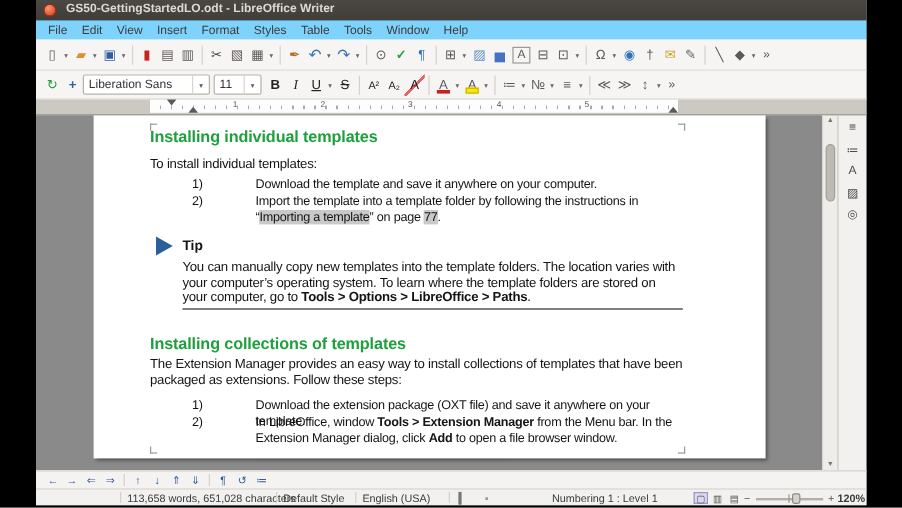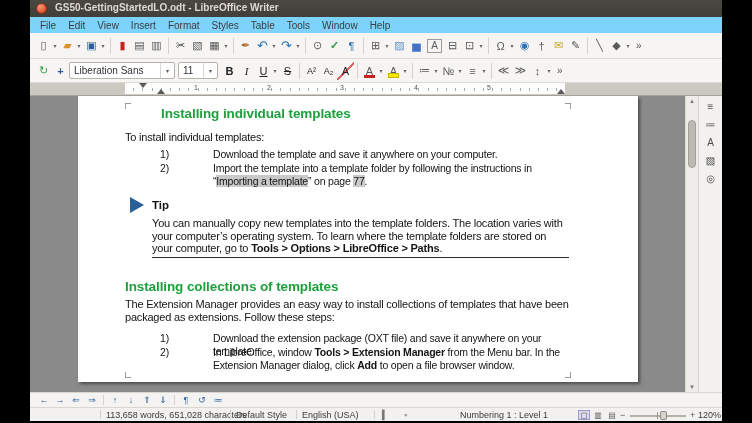--- a/index.html
+++ b/index.html
@@ -256,21 +256,21 @@
     <span class="ind top" style="left:109px;" data-name="first-line-indent-marker"></span>
     <span class="ind bot" style="left:127px;" data-name="hanging-indent-marker"></span>
     <span class="ind bot" style="left:527px;" data-name="right-indent-marker"></span>
   </div>
 
   <div class="docarea" data-name="document-canvas">
     <div class="page" data-name="document-page">
       <span class="cmark tl" style="left:47px;top:7px;" data-name="text-boundary-mark-icon"></span>
       <span class="cmark tr" style="left:487px;top:7px;" data-name="text-boundary-mark-icon"></span>
 
-      <div class="doc-h" style="left:47px;top:10px;margin-left:36px;" data-name="section-heading">Installing individual templates</div>
+      <div class="doc-h" style="left:47px;top:10px;" data-name="section-heading">Installing individual templates</div>
       <div class="doc-p" style="left:47px;top:35px;width:452px;" data-name="paragraph">To install individual templates:</div>
 
       <div class="li" style="left:82px;top:52px;width:412px;" data-name="list-item">
         <span class="num" data-name="list-number">1)</span>
         <span class="txt" data-name="list-text">Download the template and save it anywhere on your computer.</span>
       </div>
       <div class="li" style="left:82px;top:66px;width:412px;" data-name="list-item">
         <span class="num" data-name="list-number">2)</span>
         <span class="txt" data-name="list-text"><span data-name="text-run">Import the template into a template folder by following the instructions in “</span><span class="hl" data-name="cross-reference-field">Importing a template</span><span data-name="text-run">” on page </span><span class="hl" data-name="page-number-field">77</span><span data-name="text-run">.</span></span>
       </div>
@@ -340,17 +340,17 @@
     <span class="sbi" style="left:374px;color:#999;" data-name="document-modified-icon">▪</span>
     <span class="sbi" style="left:430px;" data-name="status-list-level">Numbering 1 : Level 1</span>
     <span class="view-ic active" style="left:548px;" data-name="single-page-view-button">▢</span>
     <span class="view-ic" style="left:562px;" data-name="multi-page-view-button">▥</span>
     <span class="view-ic" style="left:576px;" data-name="book-view-button">▤</span>
     <span class="sbi" style="left:590px;color:#555;" data-name="zoom-out-button">−</span>
     <span class="zoom-track" data-name="zoom-slider-track"></span>
     <span class="zoom-mid" data-name="zoom-slider-midpoint"></span>
     <span class="zoom-knob" data-name="zoom-slider-knob"></span>
     <span class="sbi" style="left:660px;color:#555;" data-name="zoom-in-button">+</span>
-    <span class="sbi" style="left:668px;" data-name="zoom-level-value">120%</span>
+    <span class="sbi" style="left:668px;font-weight:bold;" data-name="zoom-level-value">120%</span>
   </div>
 
 </div>
 </div>
 
 </body></html>

